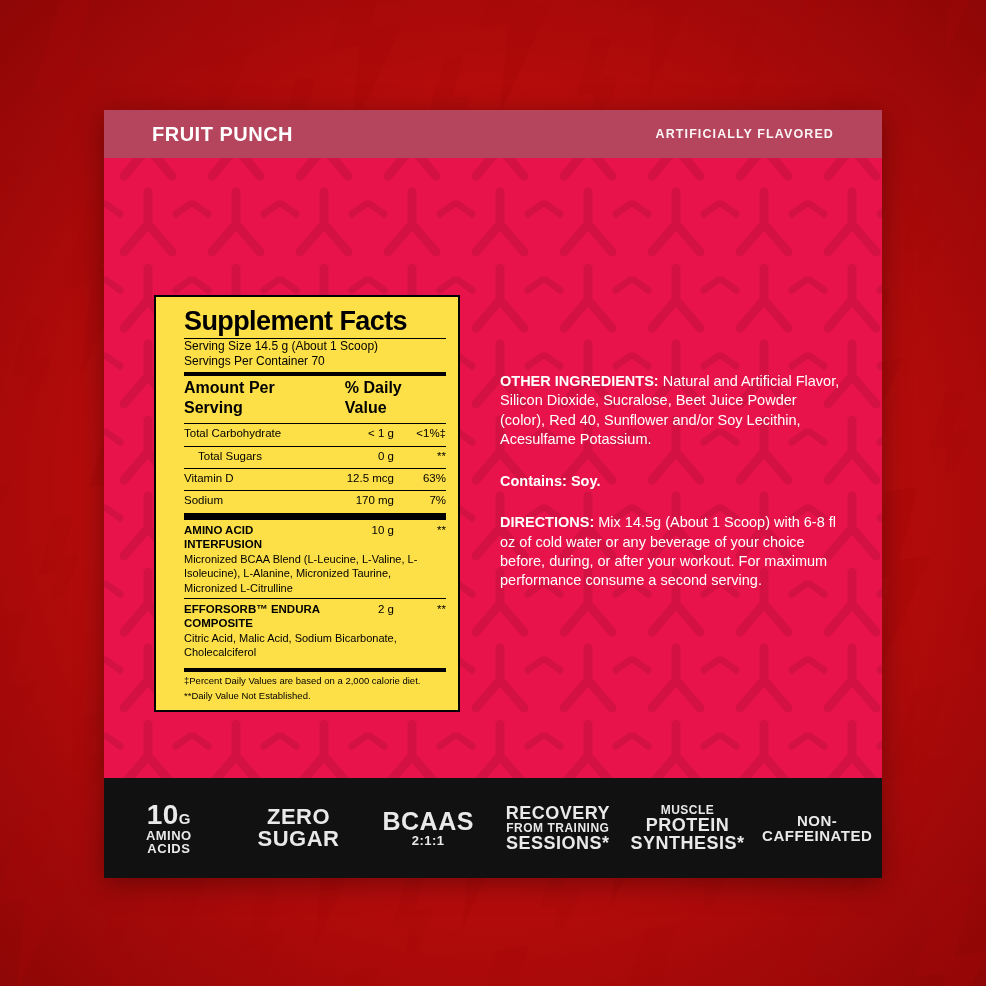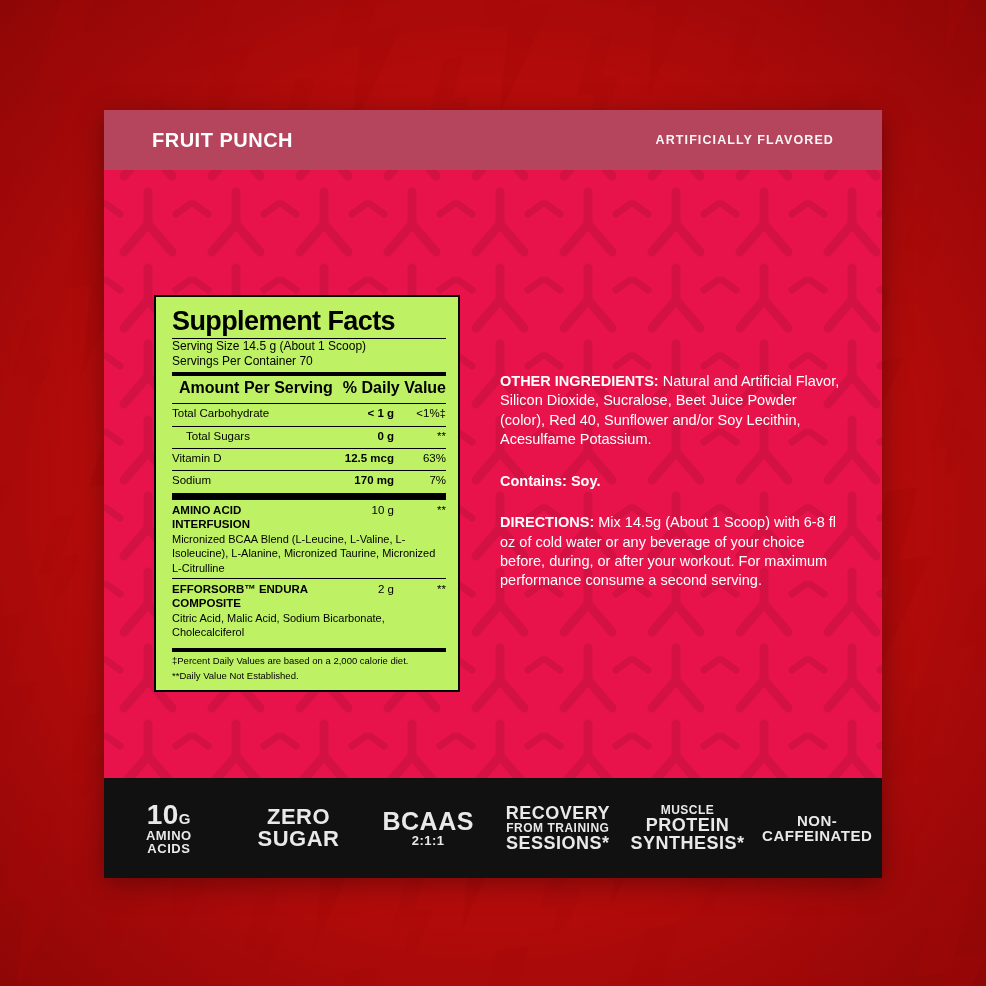--- a/index.html
+++ b/index.html
@@ -41,21 +41,21 @@
     position: absolute;
     inset: 0;
     opacity: 0.55;
   }
   
   .topbar {
     position: absolute;
     left: 0;
     top: 0;
     width: 100%;
-    height: 60px;
+    height: 48px;
     background: #b5445d;
     display: flex;
     align-items: center;
     justify-content: space-between;
     box-sizing: border-box;
     padding: 0 48px;
   }
   .flavor {
     color: #ffffff;
     font-weight: bold;
@@ -68,24 +68,24 @@
     letter-spacing: 1.1px;
     font-weight: bold;
     opacity: 0.95;
   }
   
   .sfp {
     position: absolute;
     left: 50px;
     top: 185px;
     width: 306px;
-    background: #bef264;
+    background: #fde047;
     border: 2px solid #000;
     box-sizing: border-box;
-    padding: 10px 12px 8px 16px;
+    padding: 10px 12px 8px 28px;
     color: #000;
     font-size: 11.5px;
     line-height: 1.25;
   }
   .sfp h1 {
     margin: 0 0 1px 0;
     font-size: 27px;
     font-weight: bold;
     letter-spacing: -0.6px;
     line-height: 1.05;
@@ -107,21 +107,21 @@
   }
   .hdr-amt { }
   .hdr-dv { }
   .nrow {
     display: flex;
     align-items: center;
     padding: 2px 0;
     font-size: 11.5px;
   }
   .nrow .nm { flex: 1 1 auto; }
-  .nrow .amt { width: 66px; text-align: right; font-weight: bold; }
+  .nrow .amt { width: 66px; text-align: right; }
   .nrow .dv { width: 52px; text-align: right; font-weight: normal; }
   .indent { padding-left: 14px; }
   .blend-title { font-weight: bold; font-size: 11.5px; line-height: 1.18; }
   .blend-body { font-size: 11px; line-height: 1.3; }
   .blend-head {
     display: flex;
     align-items: flex-start;
     padding-top: 3px;
   }
   .blend-head .nm { flex: 1 1 auto; }

